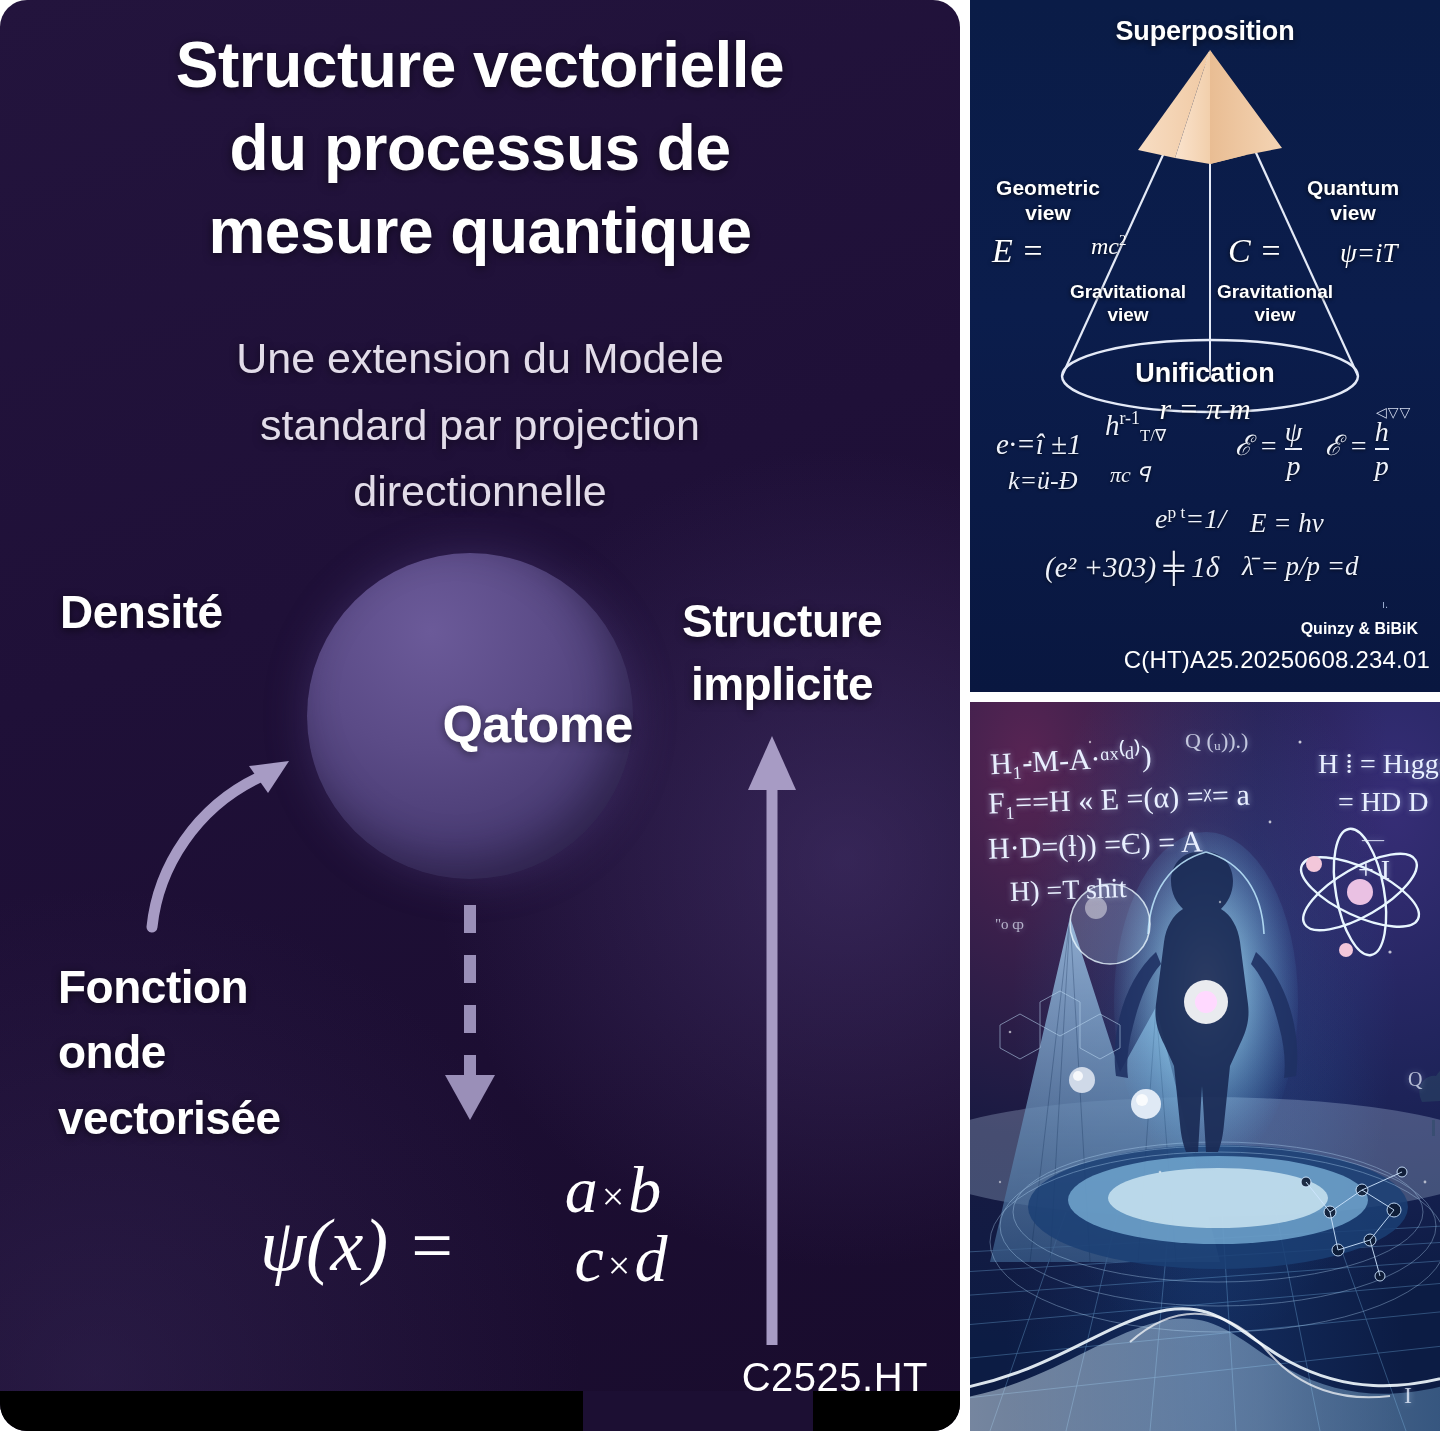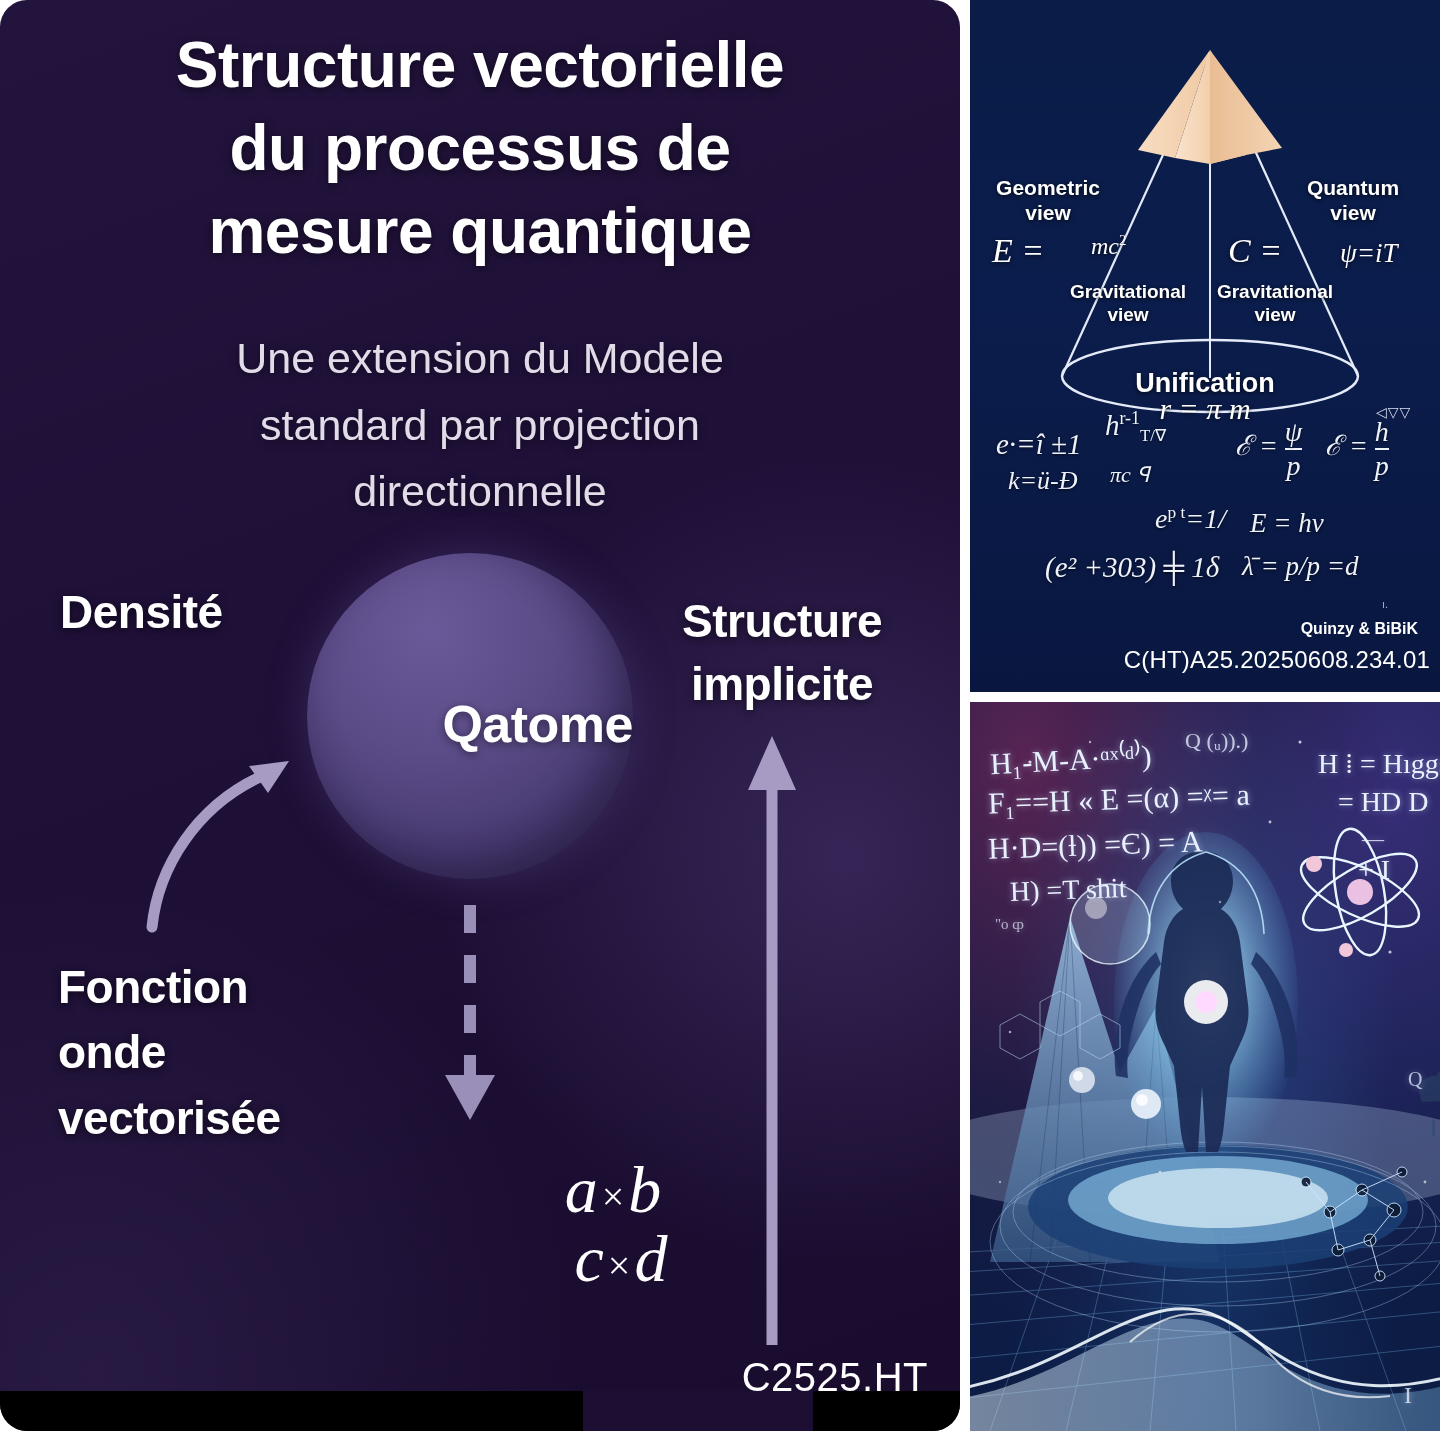--- a/index.html
+++ b/index.html
@@ -93,21 +93,21 @@
     font-weight:bold;font-size:27px;letter-spacing:-0.2px;
     text-shadow:0 2px 6px rgba(0,0,0,0.6);
   }
   #rt-svg{position:absolute;left:0;top:0;width:470px;height:692px;}
   .rt-txt{position:absolute;color:#ffffff;text-shadow:0 1px 4px rgba(0,0,0,0.75);}
   .rt-bold{font-weight:bold;}
   .rt-geo{left:18px;top:176px;width:120px;text-align:center;font-size:21px;line-height:1.18;}
   .rt-qua{left:320px;top:176px;width:126px;text-align:center;font-size:21px;line-height:1.18;}
   .rt-grav-l{left:88px;top:281px;width:140px;text-align:center;font-size:19px;line-height:1.20;}
   .rt-grav-r{left:235px;top:281px;width:140px;text-align:center;font-size:19px;line-height:1.20;}
-  .rt-unif{left:0px;top:368px;width:470px;text-align:center;font-size:27px;}
+  .rt-unif{left:0px;top:358px;width:470px;text-align:center;font-size:27px;}
 
   .mathser{font-family:"Liberation Serif",serif;font-style:italic;}
   .rt-E{left:22px;top:232px;font-size:34px;}
   .rt-mc2{left:121px;top:232px;font-size:24px;}
   .rt-C{left:258px;top:232px;font-size:34px;}
   .rt-psiT{left:370px;top:238px;font-size:27px;}
   .rt-rpim{left:0px;top:392px;width:470px;text-align:center;font-size:30px;}
 
   .eqn{position:absolute;color:#eef2fb;font-family:"Liberation Serif",serif;font-style:italic;
        text-shadow:0 1px 3px rgba(0,0,0,0.7);}
@@ -209,39 +209,41 @@
         <path d="M445,1075 L495,1075 L470,1120 Z" fill="#9a8fb8"></path>
       </g>
 
       <g>
         <line x1="772" y1="1345" x2="772" y2="780" stroke="#a79bc4" stroke-width="11" stroke-linecap="butt"></line>
         <path d="M748,790 L796,790 L772,736 Z" fill="#a79bc4"></path>
       </g>
     </svg>
 
     <div class="formula">
+      <span class="f-psi">ψ(x) =</span>
       <span class="f-frac">
         <span class="f-num">
           <span>a</span><span class="f-times">×</span><span>b</span>
         </span>
         <span class="f-bar"></span>
         <span class="f-den">
           <span>c</span><span class="f-times">×</span><span>d</span>
         </span>
       </span>
     </div>
 
     <div id="watermark">C2525.HT</div>
 
     <div id="bottom-black-bar"></div>
     <div id="bottom-purple-chip"></div>
   </div>
 
   <div id="right-top-panel">
 
+    <div id="rt-superposition">Superposition</div>
 
     <svg id="rt-svg" viewBox="0 0 470 692">
       <defs>
         <linearGradient id="pyrL" x1="0" y1="0" x2="1" y2="0">
           <stop offset="0%" stop-color="#f7ddc3"></stop>
             <stop offset="100%" stop-color="#f0c9a3"></stop>
         </linearGradient>
         <linearGradient id="pyrR" x1="0" y1="0" x2="1" y2="0">
           <stop offset="0%" stop-color="#e9bd93"></stop>
             <stop offset="100%" stop-color="#f4d4b4"></stop>

